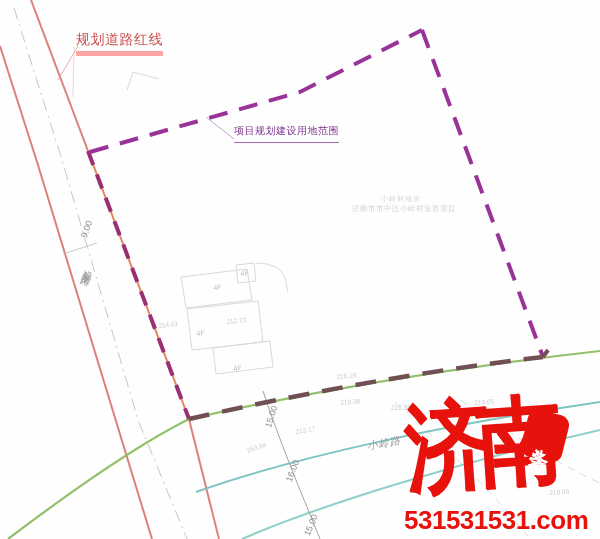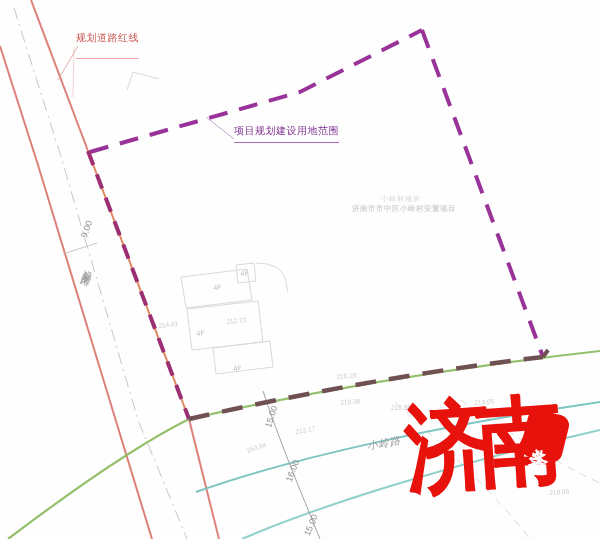--- a/index.html
+++ b/index.html
@@ -2,21 +2,21 @@
 <html><head>
 <meta charset="utf-8">
 <style>
   html,body{margin:0;padding:0;background:#fff;}
   .canvas{
     position:relative;width:600px;height:539px;background:#fefefe;overflow:hidden;
     font-family:"Liberation Sans",sans-serif;
   }
   .canvas svg{position:absolute;left:0;top:0;}
   .lbl{position:absolute;white-space:nowrap;line-height:1.1;transform-origin:left top;}
-  .lbl-red{color:#c9524e;font-size:10px;letter-spacing:0.5px;border-bottom:1px solid #fca5a5;padding-bottom:15px;}
+  .lbl-red{color:#c9524e;font-size:14px;letter-spacing:0.5px;border-bottom:5px solid #fca5a5;padding-bottom:4px;}
   .lbl-purple{color:#7d2f8e;font-size:10px;letter-spacing:0.5px;border-bottom:1px solid #a268b0;padding-bottom:6px;}
   .dim{color:#8f8f8f;font-size:9px;}
   .vroad{color:#9a9a9a;font-size:9.5px;writing-mode:vertical-rl;letter-spacing:2px;}
   .street{color:#9b9b9b;font-size:10.5px;letter-spacing:1px;font-style:italic;}
   .caption{color:#d8d3d1;letter-spacing:1px;}
   .elev{color:#cccccc;font-size:6.5px;}
   .floor{color:#bbbbbb;font-size:7px;}
   .wm-brand{
     color:#e8120c;font-size:92px;font-weight:bold;letter-spacing:-14px;line-height:0.95;
     transform:rotate(-4deg) scale(0.92,1.04);text-shadow:1px 1px 0 #e8120c;
@@ -93,35 +93,36 @@
 
   <span class="lbl vroad" style="left:86px;top:262px;transform:rotate(19deg);">规划支路</span>
 
   <span class="lbl dim" style="left:264px;top:426px;transform:rotate(-72deg);">15.00</span>
   <span class="lbl dim" style="left:285px;top:480px;transform:rotate(-70deg);">16.00</span>
   <span class="lbl dim" style="left:303px;top:534px;transform:rotate(-68deg);">15.00</span>
 
   <span class="lbl street" style="left:366px;top:441px;transform:rotate(-11deg);">小岭路</span>
 
   <span class="lbl caption" style="left:381px;top:195px;font-size:7px;">小岭村地块</span>
-  <span class="lbl caption" style="left:352px;top:205px;font-size:7.5px;letter-spacing:0.5px;font-weight:bold;">济南市市中区小岭村安置项目</span>
+  <span class="lbl caption" style="left:352px;top:205px;font-size:7.5px;letter-spacing:0.5px;">济南市市中区小岭村安置项目</span>
 
   <span class="lbl floor" style="left:213px;top:284px;transform:rotate(-8deg);">4F</span>
   <span class="lbl floor" style="left:240px;top:270px;transform:rotate(-8deg);">4F</span>
   <span class="lbl floor" style="left:196px;top:330px;transform:rotate(-8deg);">4F</span>
   <span class="lbl floor" style="left:233px;top:365px;transform:rotate(-8deg);">4F</span>
 
   <span class="lbl elev" style="left:158px;top:322px;transform:rotate(-6deg);">214.61</span>
   <span class="lbl elev" style="left:226px;top:318px;transform:rotate(-6deg);">212.73</span>
   <span class="lbl elev" style="left:336px;top:373px;transform:rotate(-5deg);">216.18</span>
   <span class="lbl elev" style="left:340px;top:399px;transform:rotate(-5deg);">218.36</span>
   <span class="lbl elev" style="left:246px;top:447px;transform:rotate(-18deg);">253.84</span>
   <span class="lbl elev" style="left:295px;top:428px;transform:rotate(-10deg);">212.17</span>
   <span class="lbl elev" style="left:391px;top:404px;">216.88</span>
   <span class="lbl elev" style="left:474px;top:399px;transform:rotate(-4deg);">218.05</span>
   <span class="lbl elev" style="left:549px;top:489px;transform:rotate(-4deg);">218.96</span>
 
   <span class="lbl wm-brand" style="left:402px;top:404px;">济南</span>
   <div class="wm-badge" style="left:524px;top:412px;">
     <span>头条</span>
   </div>
+  <span class="lbl wm-url" style="left:404px;top:506px;">531531531.com</span>
 
 </div>
 
 </body></html>

